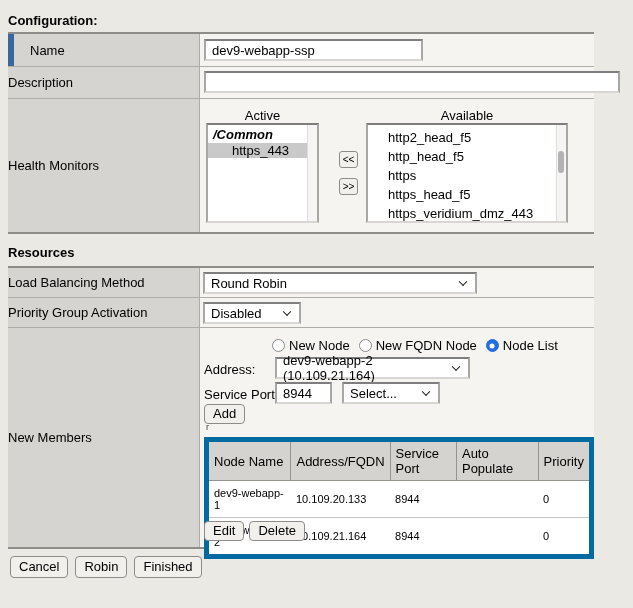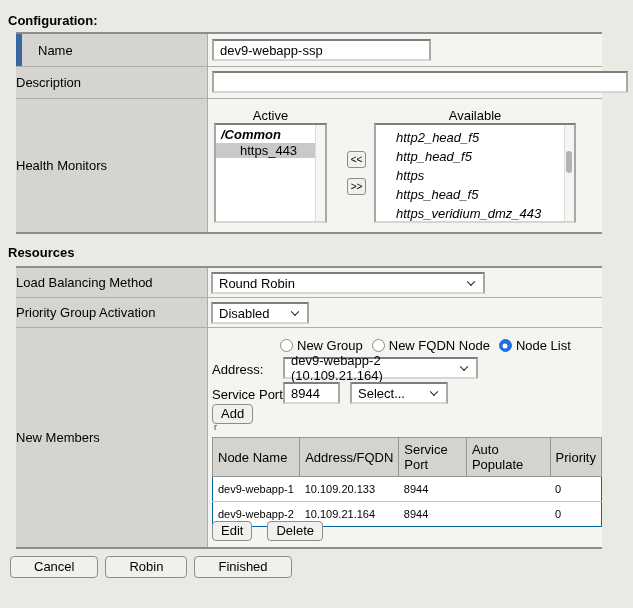--- a/index.html
+++ b/index.html
@@ -16,21 +16,21 @@
          display:flex; align-items:center; padding:0 20px 0 6px; cursor:default; }
   .chev { position:absolute; right:9px; top:50%; width:6px; height:6px;
           border-right:1.6px solid #222; border-bottom:1.6px solid #222;
           transform:translateY(-70%) rotate(45deg); }
 
   
   .txt { position:absolute; height:22px; background:#fff; border-top:2px solid #7e7e7e; border-left:2px solid #a9a7a3;
          border-right:2px solid #a9a7a3; border-bottom:2px solid #d8d6d2; font-size:13px; padding:0 6px; outline:none; }
 
   
-  .ftable { position:absolute; left:16px; width:586px; border-top:2px solid #8f8d89; border-bottom:2px solid #8f8d89; }
+  .ftable { position:absolute; left:8px; width:586px; border-top:2px solid #8f8d89; border-bottom:2px solid #8f8d89; }
   .frow { display:flex; border-bottom:1px solid #aeaca7; }
   .frow:last-child { border-bottom:none; }
   .flabel { position:relative; width:192px; min-width:192px; background:#d6d4d0; border-right:1px solid #aeaca7;
             display:flex; align-items:center; }
   .flabel.required { padding-left:22px; }
   .bluebar { position:absolute; left:0; top:0; bottom:0; width:6px; background:#39679e; }
   .fvalue { position:relative; flex:1; background:#f5f4f1; }
 
   .section-title { position:absolute; left:8px; top:245px; font-weight:bold; }
 
@@ -53,29 +53,29 @@
   .radio.sel-on::after { content:''; position:absolute; left:50%; top:50%; width:5px; height:5px;
                          transform:translate(-50%,-50%); border-radius:50%; background:#fff; }
   .radio-label { margin:0 9px 0 4px; }
 
   .btn { font-size:13px; background:#f2f0ed; border:1px solid #8e8c88; border-radius:4px; padding:1px 8px 2px; color:#000; }
 
   .inline-label { position:absolute; left:4px; line-height:21px; }
   .stray { position:absolute; left:6px; top:94px; font-size:9px; color:#444; }
 
   
-  .ntable { position:absolute; left:4px; top:109px; border-collapse:collapse; background:#fff; border:1px solid #0369a1; }
+  .ntable { position:absolute; left:4px; top:109px; border-collapse:collapse; background:#fff; border:5px solid #0369a1; }
   .ntable th { background:#d5d3cf; border:1px solid #96948f; font-weight:normal; text-align:left;
                padding:4px 5px; font-size:13px; }
   .ntable td { padding:6px 5px; font-size:11px; background:#fff; }
   .ntable tr.sep td { border-bottom:1px solid #c6c4c0; }
 
-  .row-actions { position:absolute; left:4px; top:193px; display:flex; gap:15px; }
+  .row-actions { position:absolute; left:4px; top:193px; display:flex; gap:5px; }
   .footer { position:absolute; left:10px; top:556px; display:flex; gap:7px; }
-  .footer .btn { padding:2px 23px 3px; }
+  .footer .btn { padding:2px 8px 3px; }
 </style>
 </head>
 <body>
 
 <div class="page">
 
   <div class="config-bar">
     <span class="cfg-label">Configuration:</span>
   </div>
 
@@ -107,21 +107,21 @@
 
         <div class="listbox" style="left:6px; top:24px; width:113px; height:100px;">
           <span class="lb-partition">/Common</span>
           <span class="lb-item-sel">https_443</span>
           <div class="sb-track"></div>
         </div>
 
         <button class="mvbtn" style="top:52px;">&lt;&lt;</button>
         <button class="mvbtn" style="top:79px;">&gt;&gt;</button>
 
-        <div class="listbox" style="left:166px; top:24px; width:202px; height:100px; padding-top:3px;font-style:italic;">
+        <div class="listbox" style="left:166px; top:24px; width:202px; height:100px; padding-top:3px;">
           <span class="lb-avail-item">http2_head_f5</span>
           <span class="lb-avail-item">http_head_f5</span>
           <span class="lb-avail-item">https</span>
           <span class="lb-avail-item">https_head_f5</span>
           <span class="lb-avail-item">https_veridium_dmz_443</span>
           <div class="sb-track">
             <div class="sb-thumb" style="top:26px;"></div>
           </div>
         </div>
       </div>
@@ -154,21 +154,21 @@
       </div>
     </div>
     <div class="frow" style="height:219px;">
       <div class="flabel">
         <span>New Members</span>
       </div>
       <div class="fvalue">
 
         <div class="radio-row">
           <span class="radio"></span>
-          <span class="radio-label">New Group</span>
+          <span class="radio-label">New Node</span>
           <span class="radio"></span>
           <span class="radio-label">New FQDN Node</span>
           <span class="radio sel-on"></span>
           <span class="radio-label">Node List</span>
         </div>
 
         <span class="inline-label" style="top:31px;">Address:</span>
         <div class="sel" style="position:absolute; left:75px; top:29px; width:195px;">
           <span>dev9-webapp-2 (10.109.21.164)</span>
           <span class="chev"></span>

